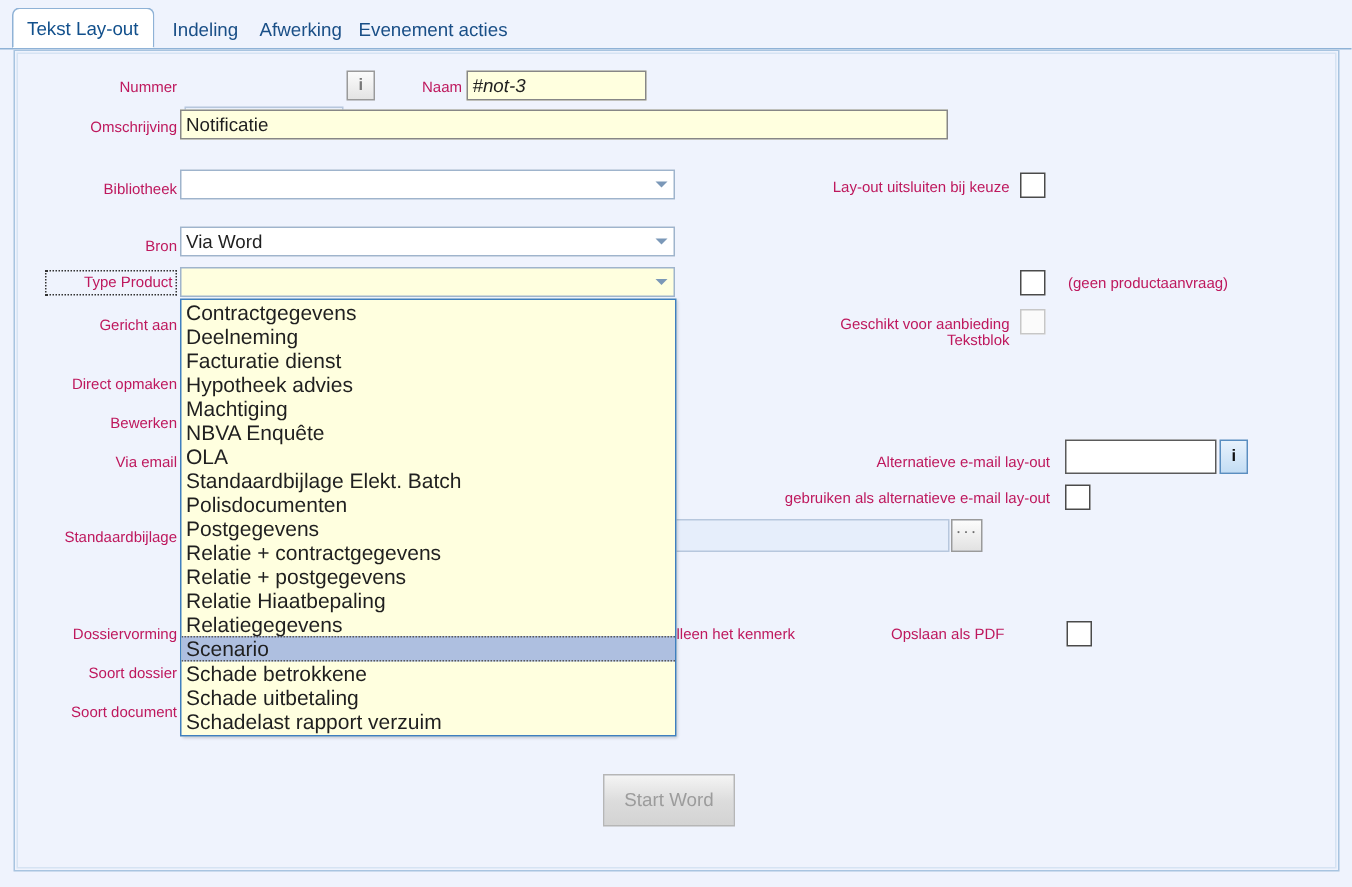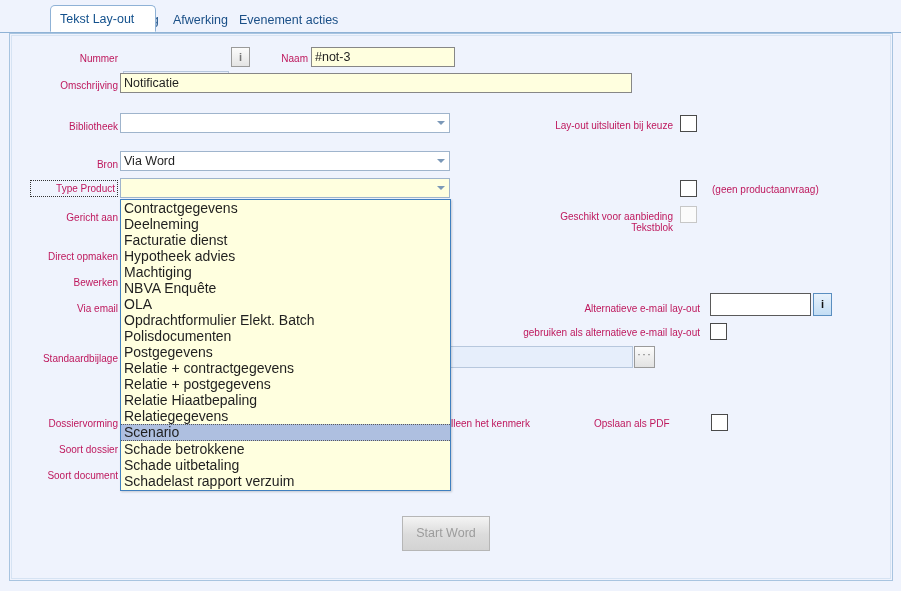--- a/index.html
+++ b/index.html
@@ -188,21 +188,21 @@
     font-size:12.5px;
     text-align:center;
     line-height:33px;
   }
 </style>
 </head>
 <body>
 
 <div id="tabstrip">
   <div class="tabline"></div>
-  <div class="tab active" style="left:8px;width:106px;margin-left:42px;">
+  <div class="tab active" style="left:8px;width:95px;">
     <span>Tekst Lay-out</span>
   </div>
   <div class="tab inactive" style="left:105px;">
     <span>Indeling</span>
   </div>
   <div class="tab inactive" style="left:163px;">
     <span>Afwerking</span>
   </div>
   <div class="tab inactive" style="left:229px;">
     <span>Evenement acties</span>
@@ -213,21 +213,21 @@
   <div id="panelinner"></div>
 </div>
 
 <div class="lbl" style="left:20px;top:51px;width:98px;">Nummer</div>
 <div class="fld readonly" style="left:123px;top:47px;width:106px;margin-top:24px;">1401</div>
 <div class="ibtn" style="left:231px;top:47px;">
   <span class="ic">i</span>
 </div>
 
 <div class="lbl" style="left:198px;top:51px;width:110px;">Naam</div>
-<div class="fld" style="left:311px;top:47px;width:144px;">#not-3</div>
+<div class="fld" style="left:311px;top:47px;width:120px;font-style:italic;">#not-3</div>
 
 <div class="lbl" style="left:20px;top:78px;width:98px;">Omschrijving</div>
 <div class="fld" style="left:120px;top:73px;width:512px;">Notificatie</div>
 
 <div class="lbl" style="left:20px;top:119px;width:98px;">Bibliotheek</div>
 <div class="fld combo" style="left:120px;top:113px;width:330px;">
   <span></span>
   <span class="caret"></span>
 </div>
 
@@ -281,21 +281,21 @@
 <div class="cb" style="left:711px;top:414px;"></div>
 
 <div id="droplist">
     <div class="dl-item"><span>Contractgegevens</span></div>
     <div class="dl-item"><span>Deelneming</span></div>
     <div class="dl-item"><span>Facturatie dienst</span></div>
     <div class="dl-item"><span>Hypotheek advies</span></div>
     <div class="dl-item"><span>Machtiging</span></div>
     <div class="dl-item"><span>NBVA Enquête</span></div>
     <div class="dl-item"><span>OLA</span></div>
-    <div class="dl-item"><span>Opdrachtformulier Elekt. Batch</span></div>
+    <div class="dl-item"><span>Standaardbijlage Elekt. Batch</span></div>
     <div class="dl-item"><span>Polisdocumenten</span></div>
     <div class="dl-item"><span>Postgegevens</span></div>
     <div class="dl-item"><span>Relatie + contractgegevens</span></div>
     <div class="dl-item"><span>Relatie + postgegevens</span></div>
     <div class="dl-item"><span>Relatie Hiaatbepaling</span></div>
     <div class="dl-item"><span>Relatiegegevens</span></div>
     <div class="dl-item sel"><span>Scenario</span></div>
     <div class="dl-item"><span>Schade betrokkene</span></div>
     <div class="dl-item"><span>Schade uitbetaling</span></div>
     <div class="dl-item"><span>Schadelast rapport verzuim</span></div>

